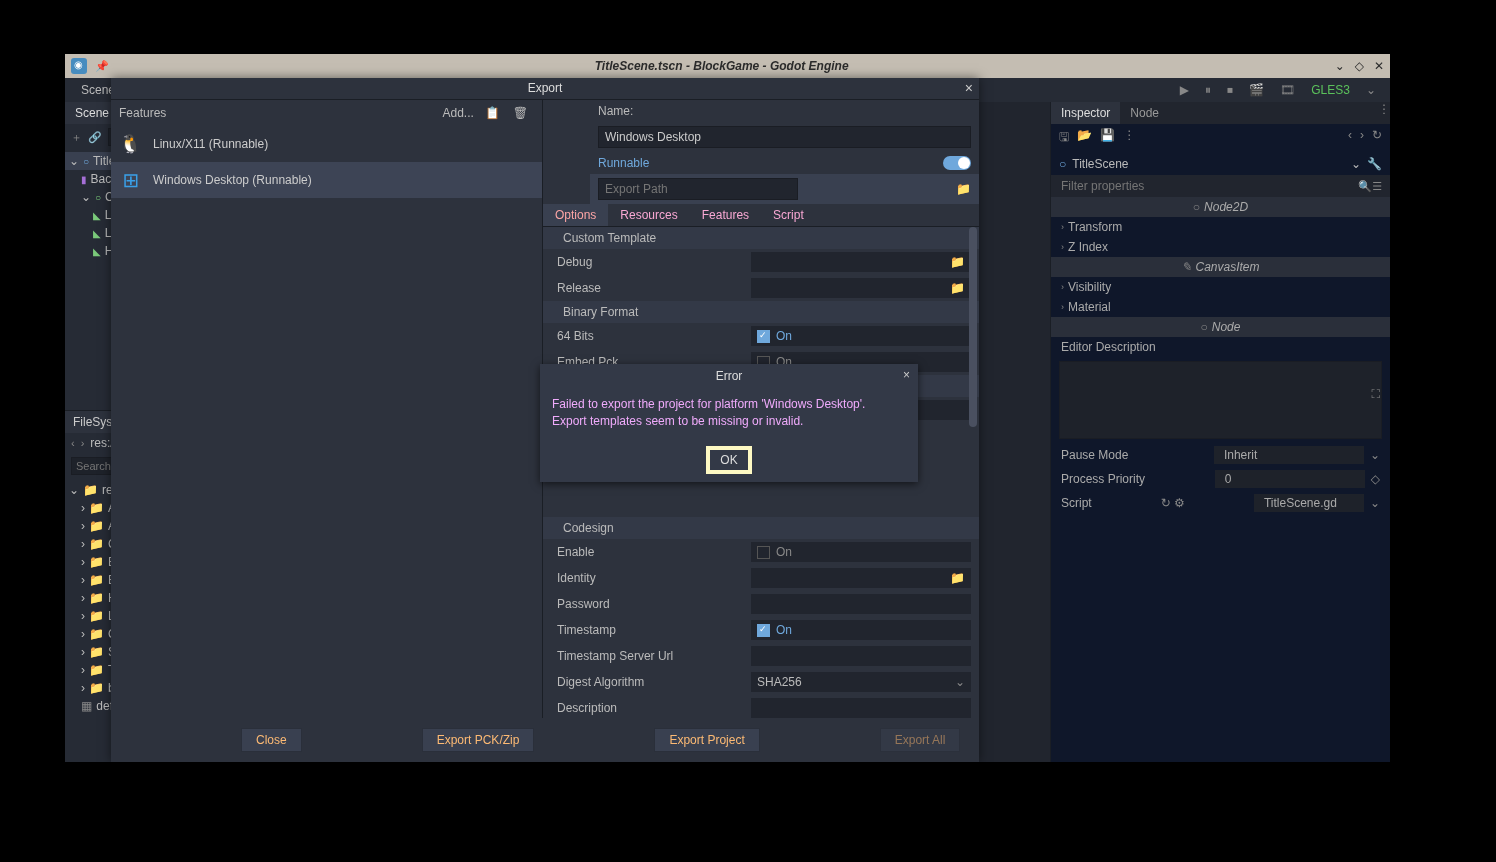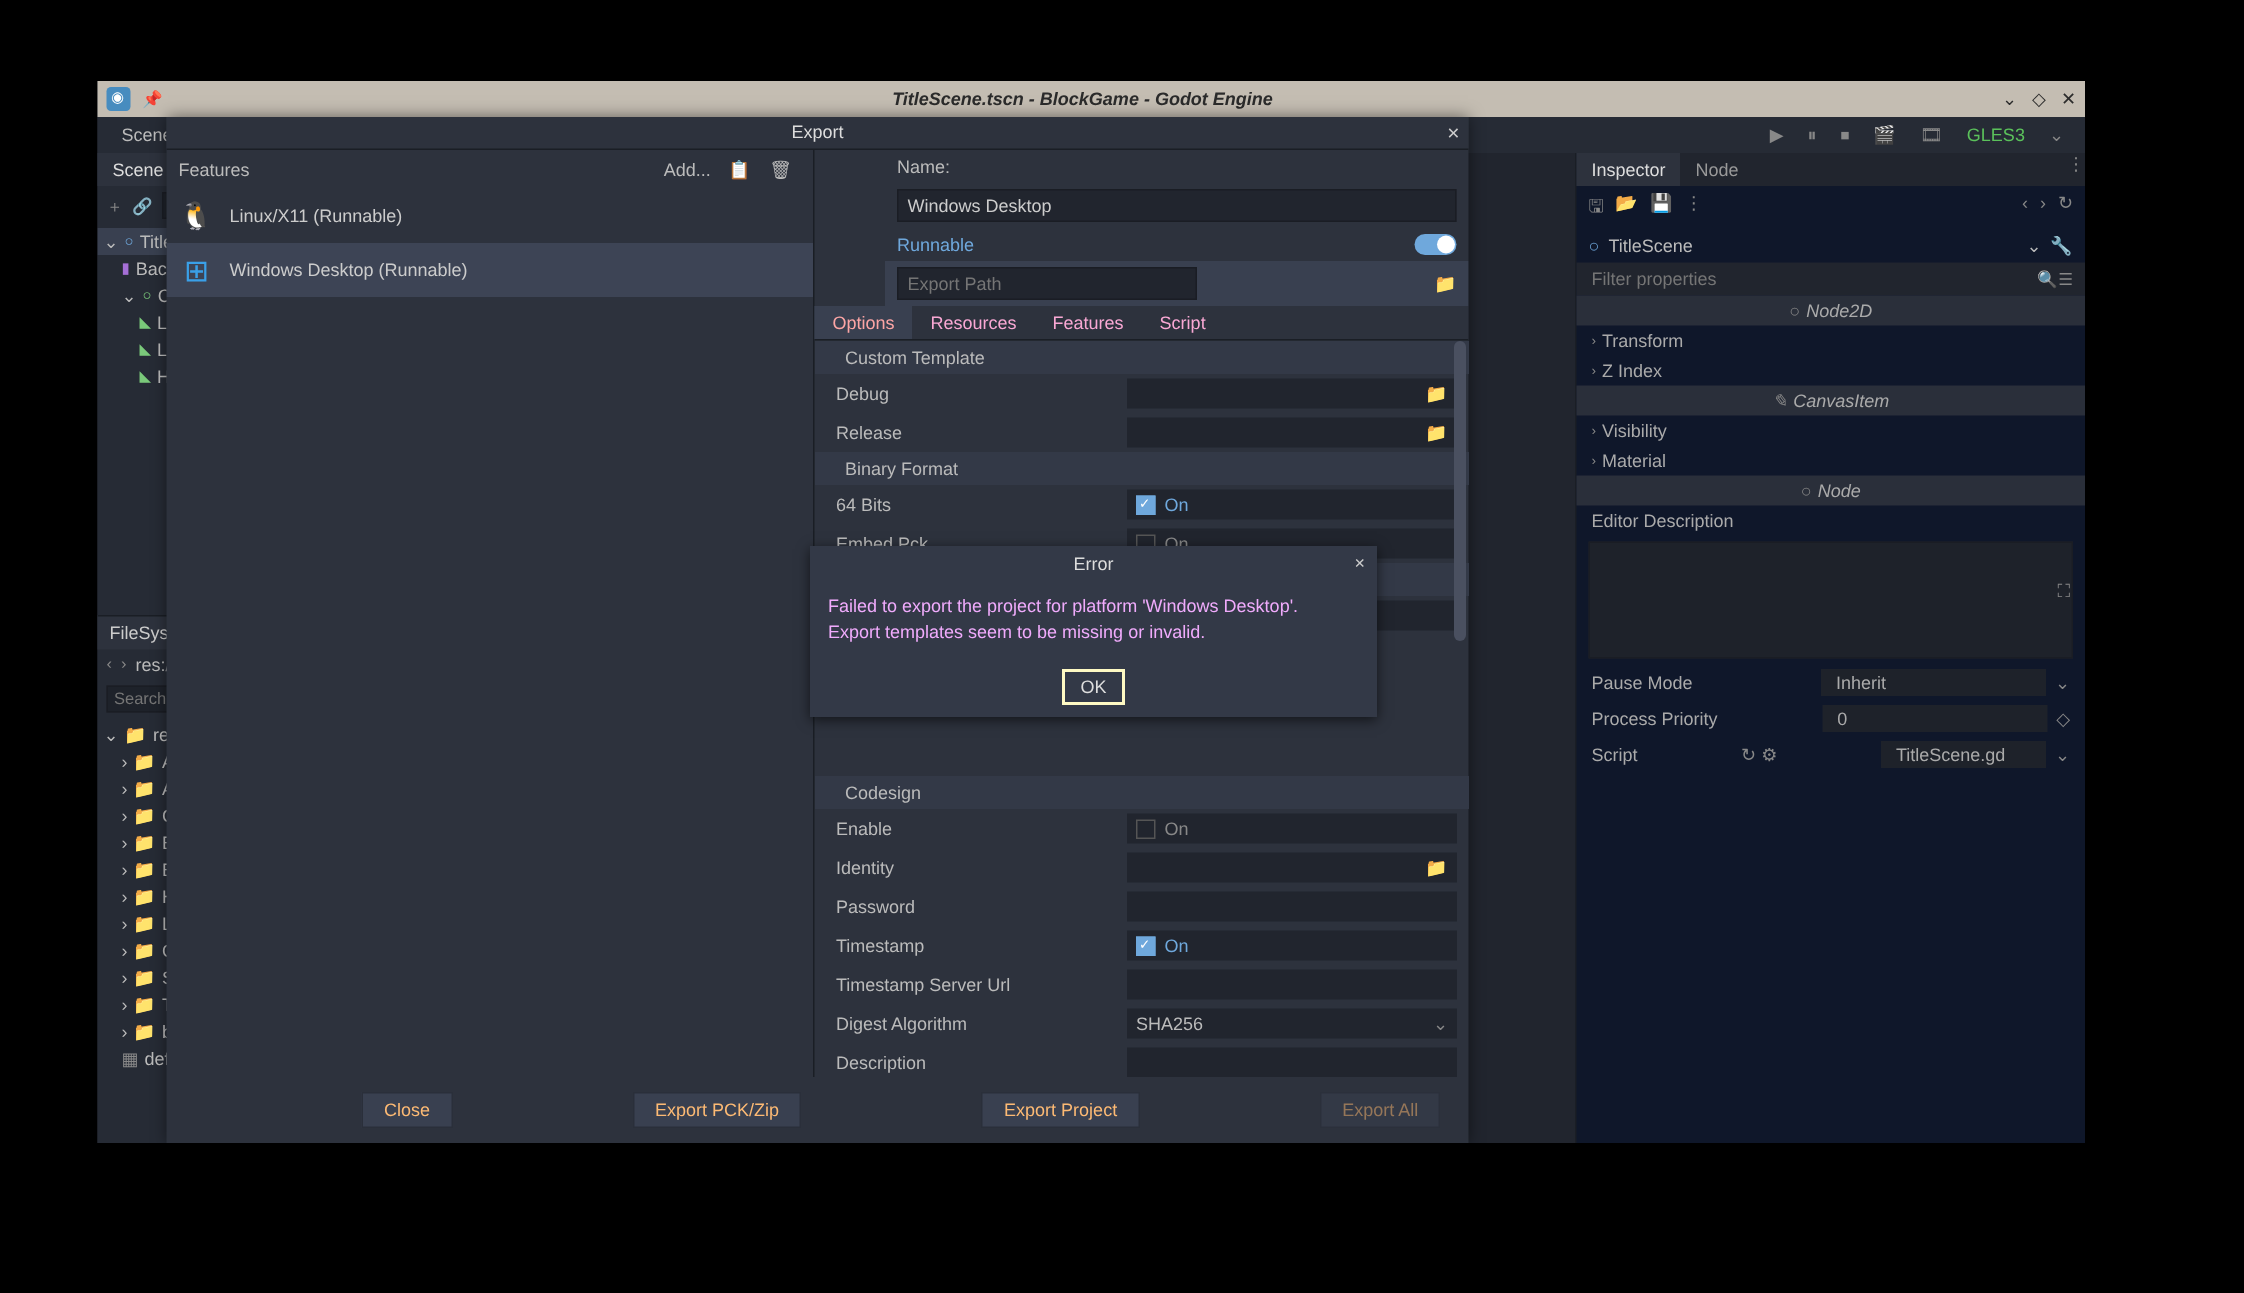--- a/index.html
+++ b/index.html
@@ -94,21 +94,21 @@
 .dlg-footer { display: flex; padding: 10px; gap: 10px; }
 .dlg-btn { background: #394050; color: #fdba74; padding: 4px 14px; border: 1px solid #2a2f3a; cursor: pointer; }
 .dlg-btn.disabled { opacity: 0.5; }
 
 
 .error-dialog { position: absolute; left: 540px; top: 364px; width: 378px; background: #333947; box-shadow: 0 2px 8px rgba(0,0,0,0.6); z-index: 10; }
 .err-title { text-align: center; padding: 5px; color: #ddd; position: relative; }
 .err-close { position: absolute; right: 8px; top: 4px; color: #ccc; cursor: pointer; }
 .err-body { padding: 8px 12px; color: #f0abfc; line-height: 1.4; }
 .err-footer { text-align: center; padding: 8px; }
-.err-ok { border: 2px solid #fef9c3; color: #ddd; padding: 3px 10px; background: transparent; cursor: pointer; }
+.err-ok { border: 4px solid #fef9c3; color: #ddd; padding: 3px 10px; background: transparent; cursor: pointer; }
 </style>
 </head>
 <body>
 
 <div class="window">
   <div class="titlebar">
     <span class="godot-logo"></span>
     <span class="pin-icon">📌</span>
     <span class="title-text">TitleScene.tscn - BlockGame - Godot Engine</span>
     <div class="win-controls">

